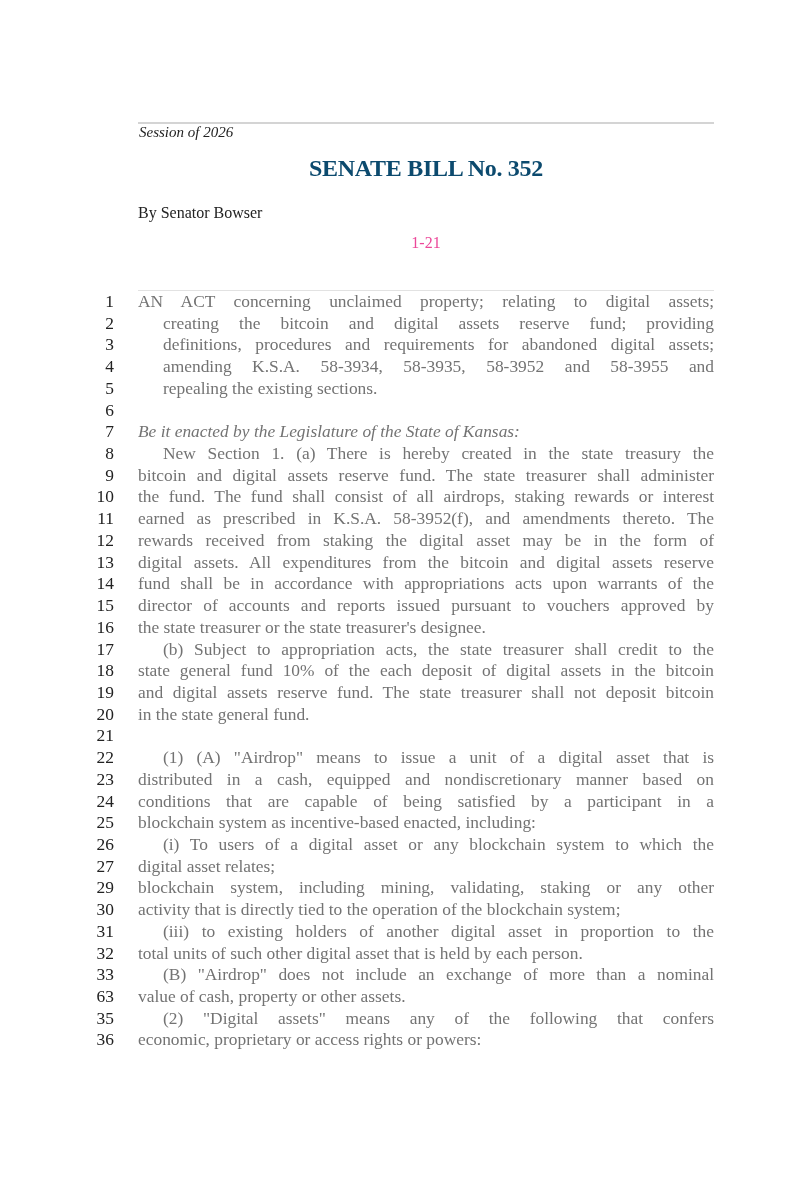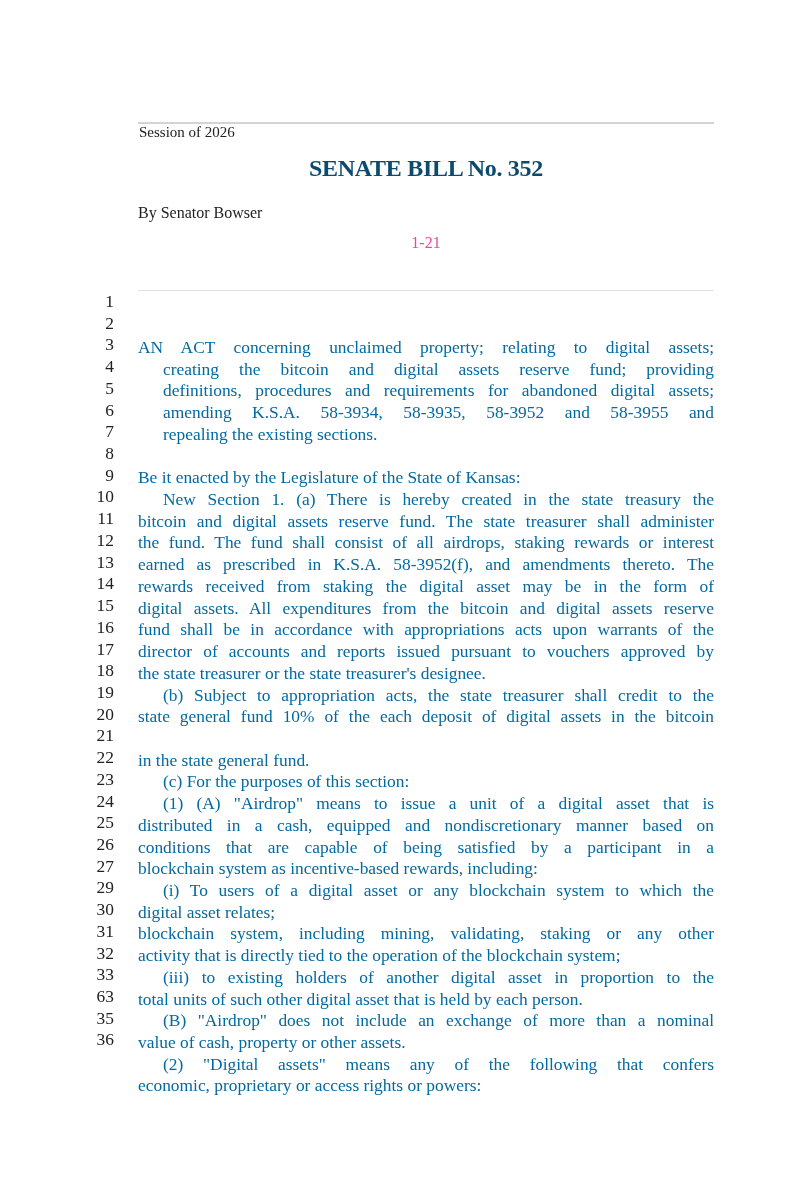--- a/index.html
+++ b/index.html
@@ -26,20 +26,21 @@
       left: 138px;
       top: 122px;
       width: 576px;
       height: 0;
       border-top: 2px solid #d4d4d4;
     }
     .session {
       position: absolute;
       left: 139px;
       top: 124px;
+      font-style: italic;
       font-size: 15px;
       color: #222;
     }
     .bill-title {
       position: absolute;
       left: 138px;
       width: 576px;
       top: 155px;
       text-align: center;
       font-weight: bold;
@@ -92,26 +93,25 @@
       text-align: right;
       color: #222;
     }
     .txt {
       position: absolute;
       left: 138px;
       width: 576px;
       white-space: nowrap;
       text-align: justify;
       text-align-last: justify;
-      color: #0369a1;
-      margin-top: 46px;
+      color: #737373;
     }
     .txt.hang { left: 163px; width: 551px; }
     .txt.last { text-align-last: left; }
-    .txt.italic { }
+    .txt.italic { font-style: italic; }
   </style>
 </head>
 <body>
 
 <div class="page">
   <div class="top-rule"></div>
   <div class="session">Session of 2026</div>
   <div class="bill-title">SENATE BILL No. 352</div>
   <div class="sponsor">By Senator Bowser</div>
   <div class="date-code">1-21</div>
@@ -191,46 +191,46 @@
     <div class="line">
       <span class="ln">17</span>
       <span class="txt hang">(b)  Subject to appropriation acts, the state treasurer shall credit to the</span>
     </div>
     <div class="line">
       <span class="ln">18</span>
       <span class="txt">state general fund 10% of the each deposit of digital assets in the bitcoin</span>
     </div>
     <div class="line">
       <span class="ln">19</span>
+      <span class="txt">and digital assets reserve fund. The state treasurer shall not deposit bitcoin</span>
     </div>
     <div class="line">
       <span class="ln">20</span>
       <span class="txt last">in the state general fund.</span>
     </div>
 
     <div class="line">
       <span class="ln">21</span>
-      <span class="txt hang last">(c)  For the purposes of this section:</span>
     </div>
 
     <div class="line">
       <span class="ln">22</span>
       <span class="txt hang">(1) (A)  "Airdrop" means to issue a unit of a digital asset that is</span>
     </div>
     <div class="line">
       <span class="ln">23</span>
       <span class="txt">distributed in a cash, equipped and nondiscretionary manner based on</span>
     </div>
     <div class="line">
       <span class="ln">24</span>
       <span class="txt">conditions that are capable of being satisfied by a participant in a</span>
     </div>
     <div class="line">
       <span class="ln">25</span>
-      <span class="txt last">blockchain system as incentive-based rewards, including:</span>
+      <span class="txt last">blockchain system as incentive-based enacted, including:</span>
     </div>
 
     <div class="line">
       <span class="ln">26</span>
       <span class="txt hang">(i)  To users of a digital asset or any blockchain system to which the</span>
     </div>
     <div class="line">
       <span class="ln">27</span>
       <span class="txt last">digital asset relates;</span>
     </div>

